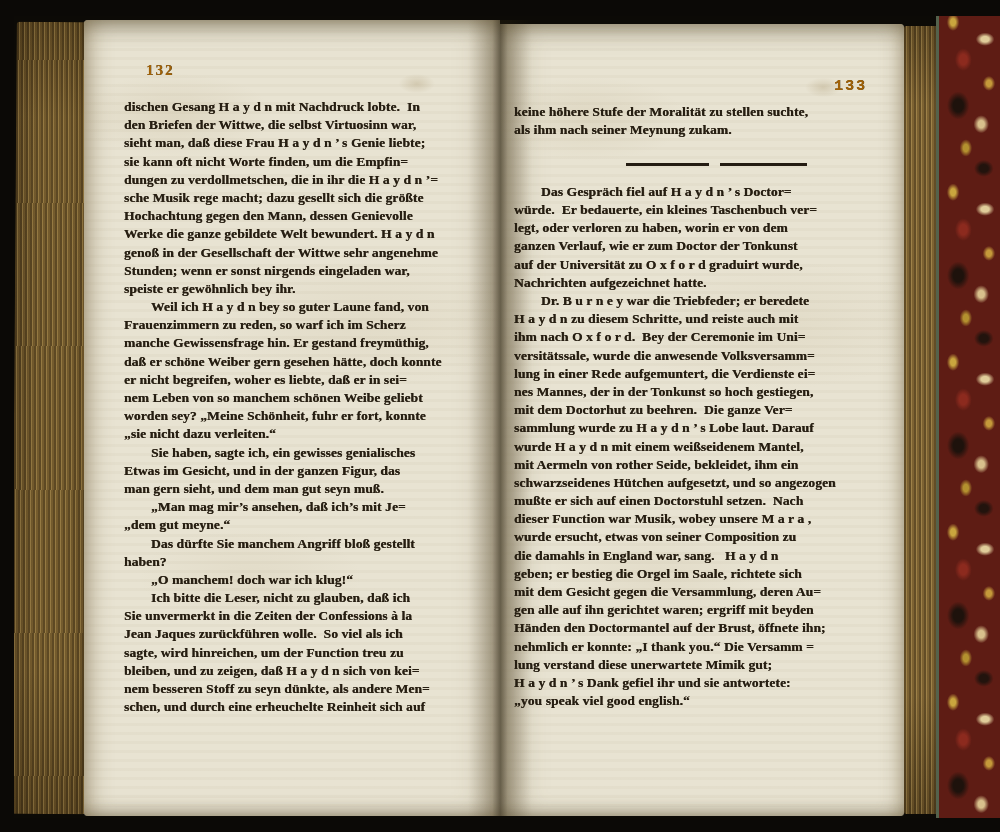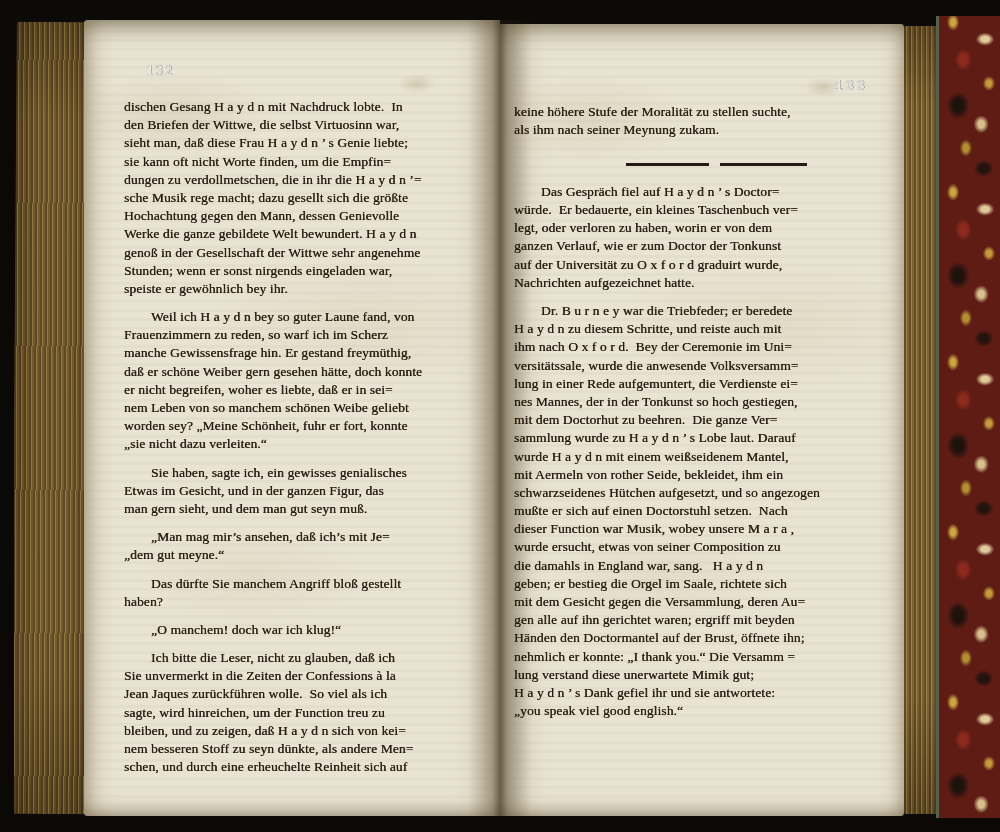--- a/index.html
+++ b/index.html
@@ -70,31 +70,31 @@
   .gutter{
     position:absolute;left:468px;top:20px;width:64px;height:796px;pointer-events:none;
     background:linear-gradient(90deg, rgba(60,48,25,0) 0%, rgba(60,48,25,.22) 38%,
                rgba(35,28,14,.48) 50%, rgba(60,48,25,.22) 62%, rgba(60,48,25,0) 100%);
   }
   .frame-top{position:absolute;left:0;top:0;width:1000px;height:16px;background:#0b0906;}
   .frame-bottom{position:absolute;left:0;top:818px;width:1000px;height:14px;background:#0b0906;}
   .frame-left{position:absolute;left:0;top:0;width:14px;height:832px;background:#0b0906;}
   
   .pagenum{
-    position:absolute;font-weight:700;font-size:15px;letter-spacing:2px;color:#e5e5e5;
+    position:absolute;font-weight:700;font-size:15px;letter-spacing:2px;color:#a16207;
     text-shadow:.3px .3px .5px rgba(35,25,10,.85);
   }
   .pagenum-left{left:146px;top:62px;}
   .pagenum-right{left:834px;top:78px;font-family:Liberation Mono, monospace;}
   .textblock{
-    position:absolute;color:#261e12;font-weight:400;font-size:13.5px;
+    position:absolute;color:#261e12;font-weight:700;font-size:13.5px;
     text-shadow:.3px .3px .5px rgba(35,25,10,.85);
   }
   .textblock .line{white-space:pre;height:18.2px;line-height:18.2px;letter-spacing:.1px;}
-  .textblock .indent{padding-left:27px;margin-top:10px;}
+  .textblock .indent{padding-left:27px;}
   .text-left{left:124px;top:98px;width:372px;}
   .text-right{left:514px;top:103px;width:374px;}
   .rule{
     height:2.5px;width:181px;margin:24px 0 17px 112px;
     background:linear-gradient(90deg, #241c12 0 46%, rgba(0,0,0,0) 46% 52%, #241c12 52% 100%);
   }
 </style>
 </head>
 <body>
 

